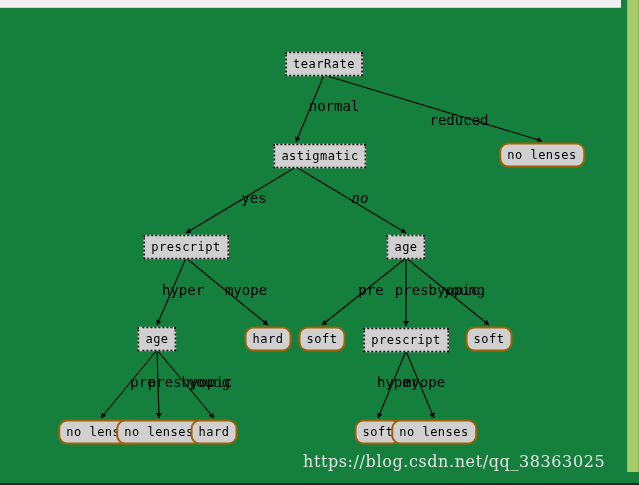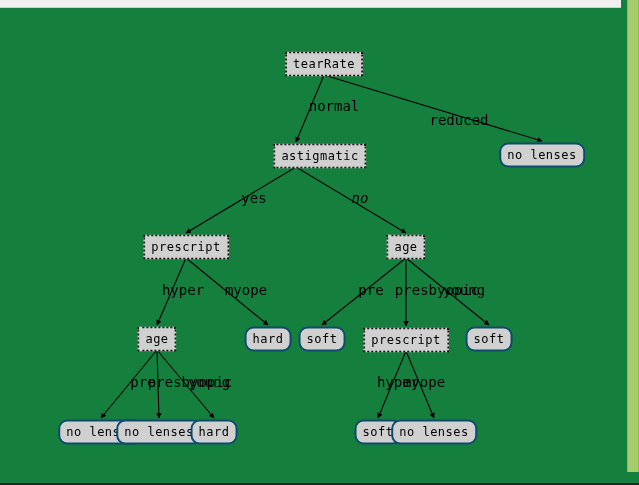--- a/index.html
+++ b/index.html
@@ -69,21 +69,21 @@
     box-sizing: border-box;
     transform: translate(-50%, -50%);
   }
   
   .node.decision {
     border: 2px dotted #111111;
     border-radius: 1px;
   }
   
   .node.leaf {
-    border: 2px solid #0c4a6e;
+    border: 2px solid #a16207;
     border-radius: 9px;
   }
 
   .edge-label {
     position: absolute;
     font-size: 14px;
     line-height: 12px;
     color: #000000;
     white-space: nowrap;
     transform: translate(-50%, -50%);
@@ -162,13 +162,14 @@
       <div class="edge-label" style="left: 371px; top: 290px;">pre</div>
       <div class="edge-label" style="left: 437px; top: 290px;">presbyopic</div>
       <div class="edge-label" style="left: 464px; top: 290px;">young</div>
       <div class="edge-label" style="left: 143px; top: 382px;">pre</div>
       <div class="edge-label" style="left: 190px; top: 382px;">presbyopic</div>
       <div class="edge-label" style="left: 209px; top: 382px;">young</div>
       <div class="edge-label" style="left: 398px; top: 382px;">hyper</div>
       <div class="edge-label" style="left: 424px; top: 382px;">myope</div>
     </div>
 
+  <div class="watermark">https://blog.csdn.net/qq_38363025</div>
 </div>
 
 </body></html>

